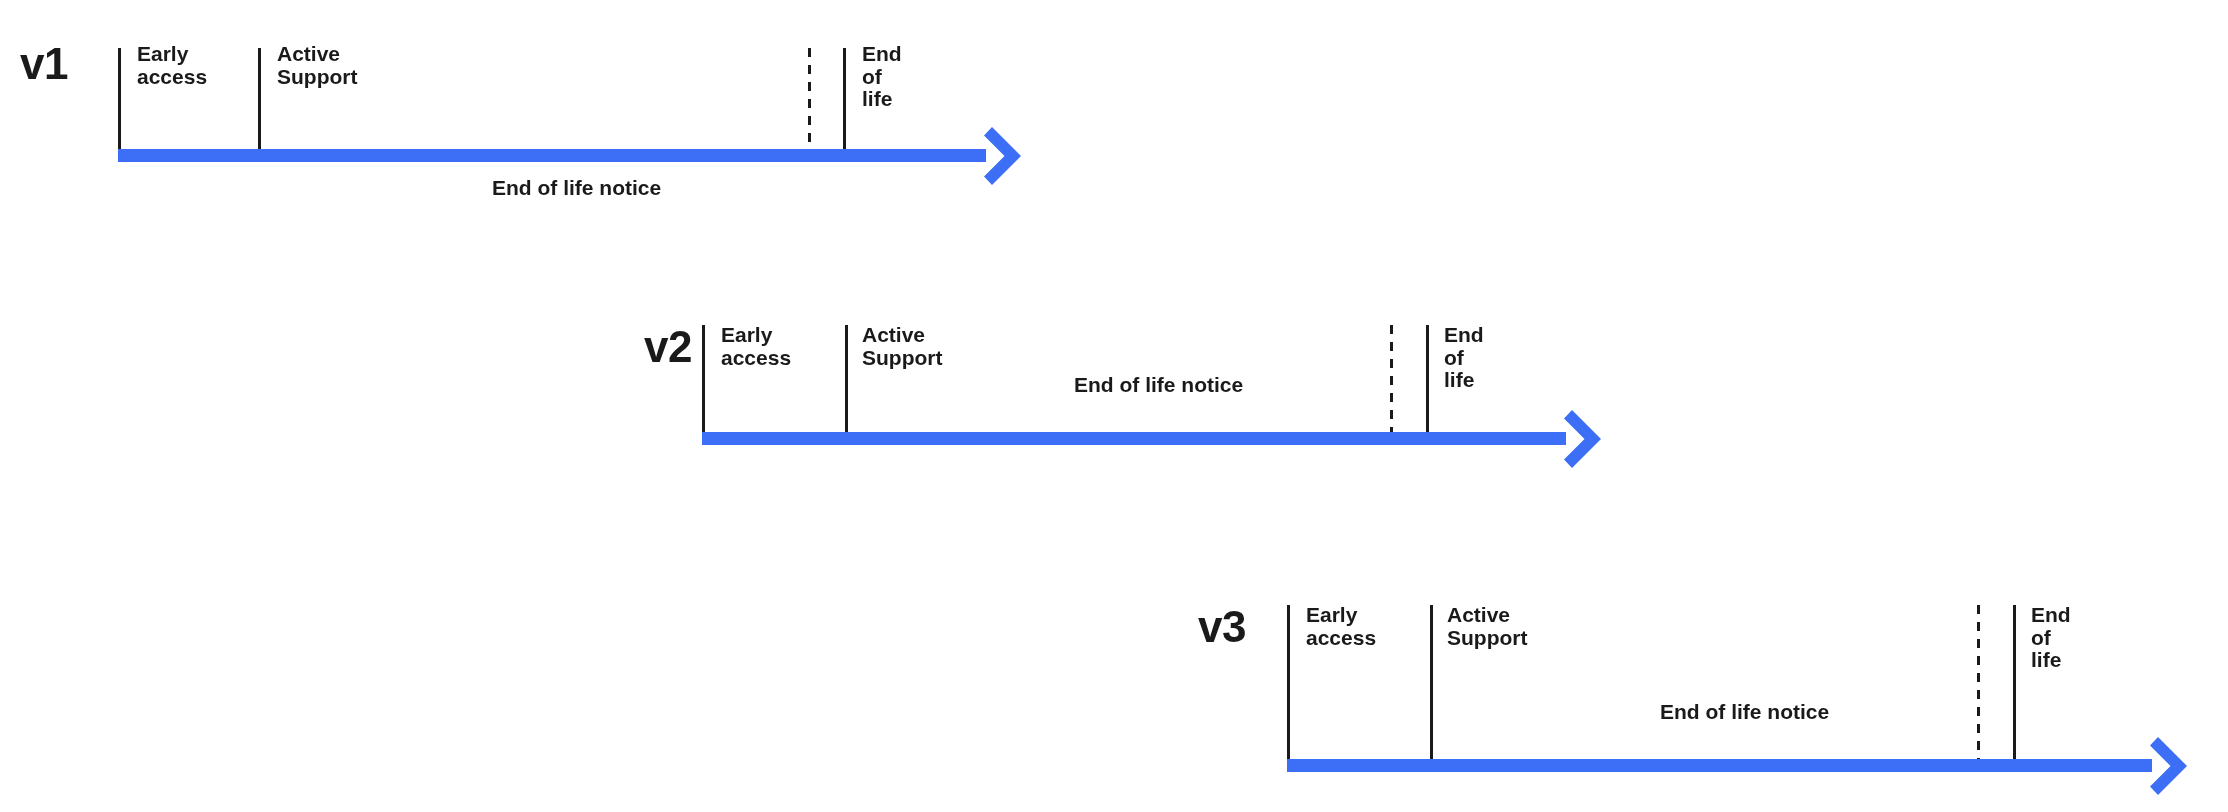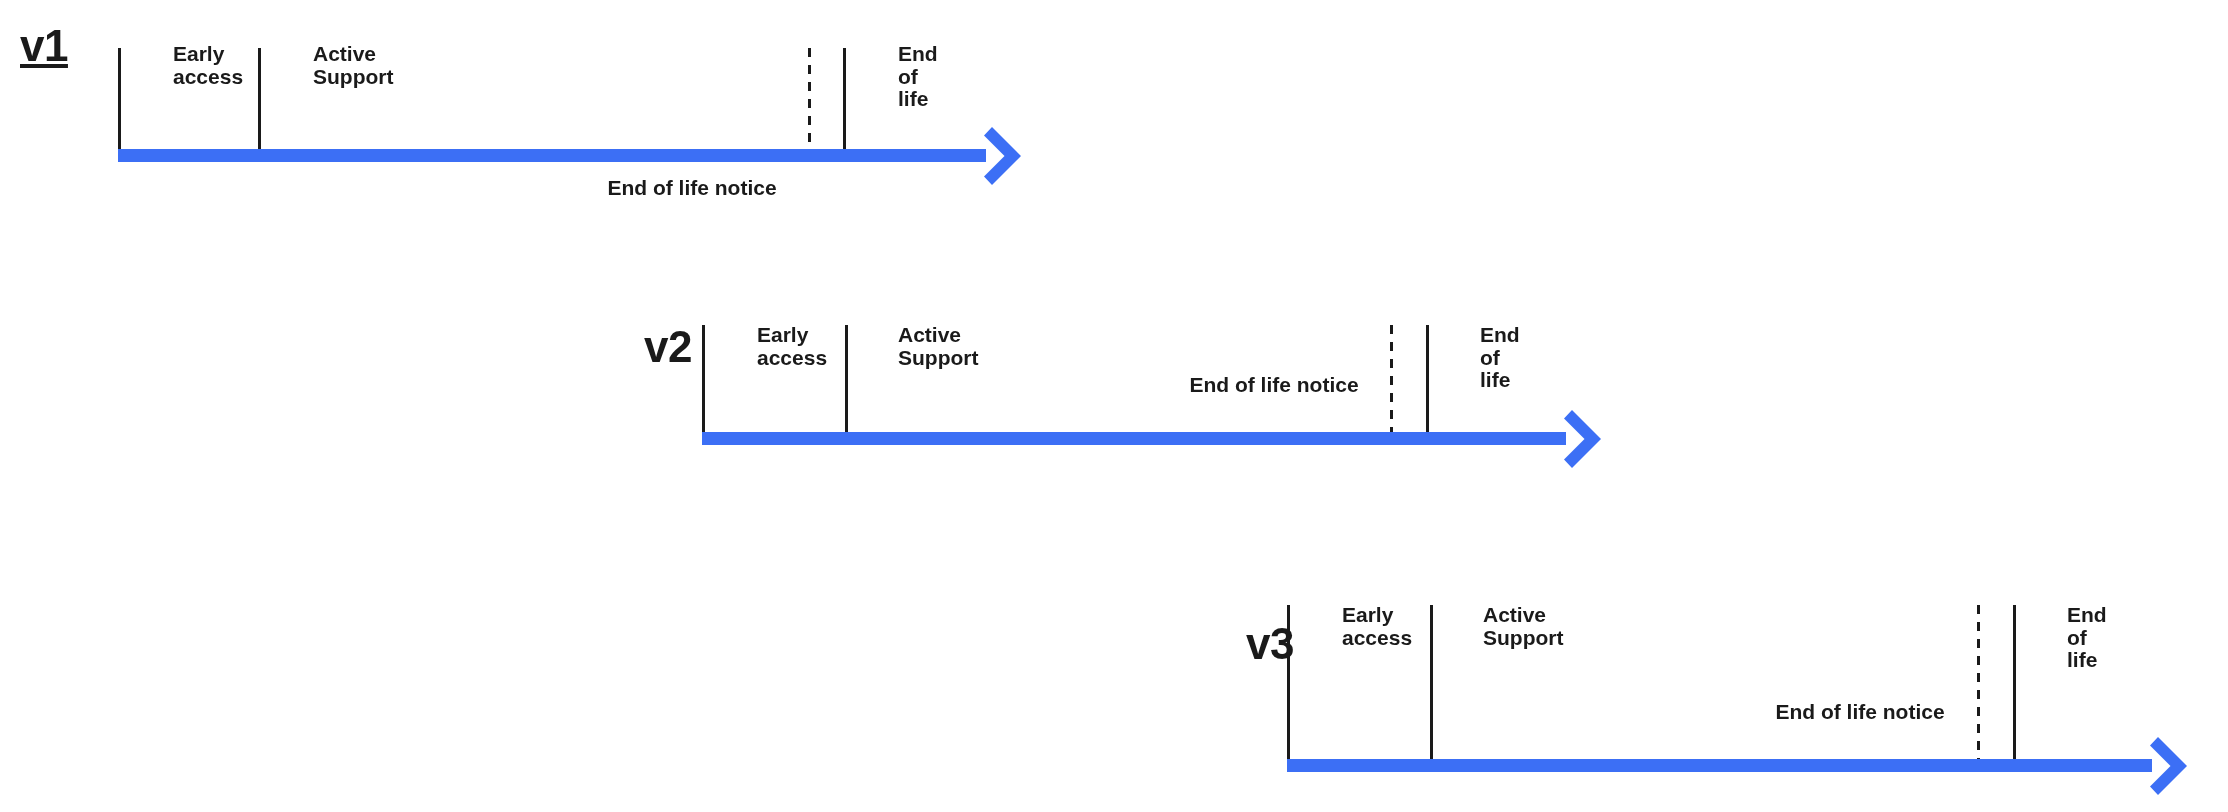--- a/index.html
+++ b/index.html
@@ -59,52 +59,50 @@
   }
 
   
   .phase-label {
     position: absolute;
     font-size: 21px;
     font-weight: 700;
     color: #1a1a1a;
     line-height: 1.08;
     white-space: pre-line;
-    margin-left: 36px;
   }
 
   
   .notice-label {
     position: absolute;
     font-size: 21px;
     font-weight: 700;
     color: #1a1a1a;
     line-height: 1.1;
     white-space: nowrap;
-    text-align: center;
   }
 
   
   .timeline-shaft {
     position: absolute;
     height: 13px;
   }
 
   
   .timeline-head {
     position: absolute;
     display: block;
   }
 </style>
 </head>
 <body>
 
 <div id="diagram" style="width: 2228px; height: 812px; background: rgb(255, 255, 255);">
     <div class="lane">
-      <div class="version-label" style="left: 20px; top: 24px; text-decoration: underline;">v1</div>
+      <div class="version-label" style="left: 20px; top: 42px;">v1</div>
       <div class="divider" style="left: 118px; top: 48px; height: 101px;"></div>
       <div class="divider" style="left: 258px; top: 48px; height: 101px;"></div>
       <div class="divider" style="left: 843px; top: 48px; height: 101px;"></div>
       <div class="divider-dashed" style="left: 808px; top: 48px; height: 101px;"></div>
       <div class="phase-label" style="left: 137px; top: 43px;">Early
 access</div>
       <div class="phase-label" style="left: 277px; top: 43px;">Active Support</div>
       <div class="phase-label" style="left: 862px; top: 43px;">End of life</div>
       <div class="timeline-shaft" style="left: 118px; top: 149px; width: 868px; background: rgb(60, 111, 245);"></div>
       <svg width="58" height="58" viewBox="0 0 58 58" class="timeline-head" style="left: 966px; top: 126.5px;">
@@ -122,21 +120,21 @@
 access</div>
       <div class="phase-label" style="left: 862px; top: 324px;">Active Support</div>
       <div class="phase-label" style="left: 1444px; top: 324px;">End of life</div>
       <div class="timeline-shaft" style="left: 702px; top: 432px; width: 864px; background: rgb(60, 111, 245);"></div>
       <svg width="58" height="58" viewBox="0 0 58 58" class="timeline-head" style="left: 1546px; top: 409.5px;">
         <path d="M 8 0 L 0 8.5 L 20.5 29 L 0 49.5 L 8 58 L 37 29 Z" transform="translate(18,0)" fill="#3C6FF5"></path>
       </svg>
       <div class="notice-label" style="left: 1074px; top: 373px; width: 400px;">End of life notice</div>
     </div>
     <div class="lane">
-      <div class="version-label" style="left: 1198px; top: 622px; margin-left: 48px;">v3</div>
+      <div class="version-label" style="left: 1198px; top: 605px;">v3</div>
       <div class="divider" style="left: 1287px; top: 605px; height: 154px;"></div>
       <div class="divider" style="left: 1430px; top: 605px; height: 154px;"></div>
       <div class="divider" style="left: 2013px; top: 605px; height: 154px;"></div>
       <div class="divider-dashed" style="left: 1977px; top: 605px; height: 154px;"></div>
       <div class="phase-label" style="left: 1306px; top: 604px;">Early
 access</div>
       <div class="phase-label" style="left: 1447px; top: 604px;">Active Support</div>
       <div class="phase-label" style="left: 2031px; top: 604px;">End of life</div>
       <div class="timeline-shaft" style="left: 1287px; top: 759px; width: 865px; background: rgb(60, 111, 245);"></div>
       <svg width="58" height="58" viewBox="0 0 58 58" class="timeline-head" style="left: 2132px; top: 736.5px;">

